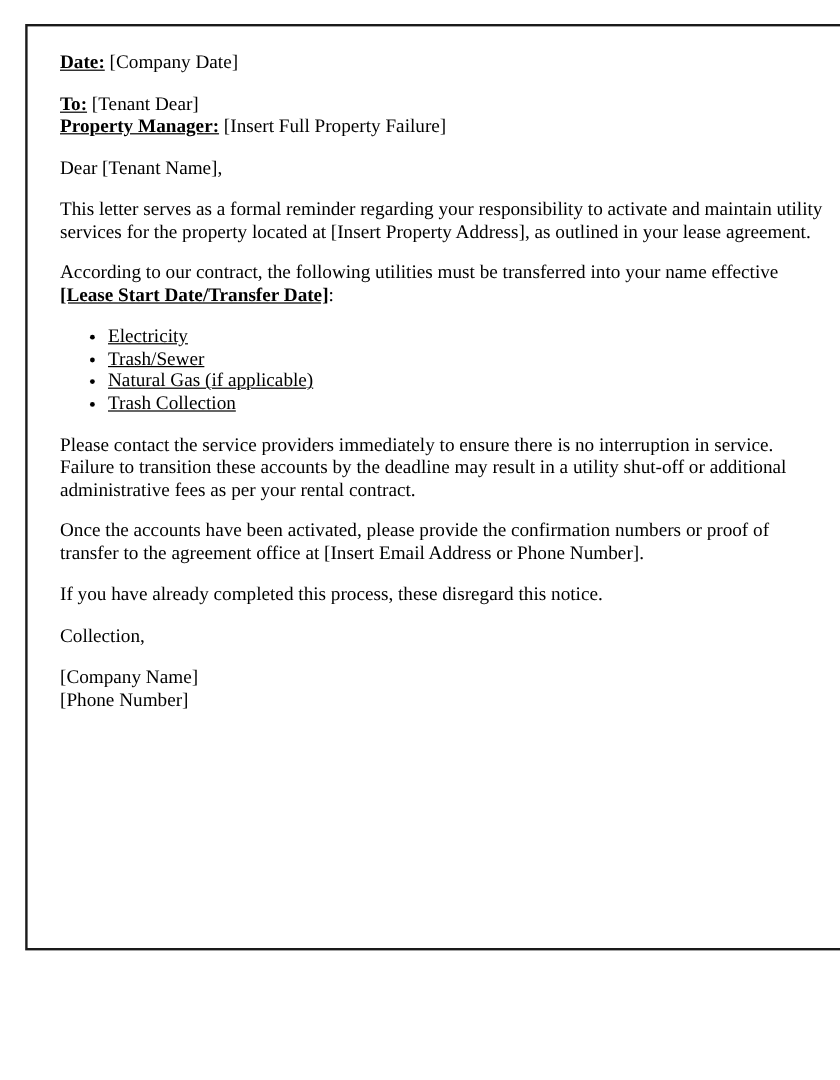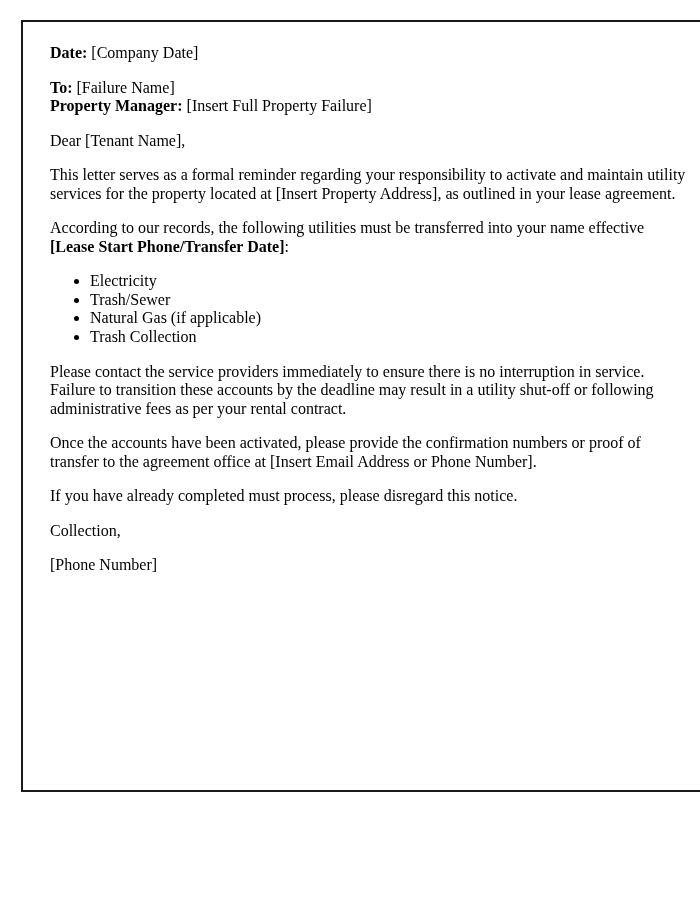--- a/index.html
+++ b/index.html
@@ -25,58 +25,60 @@
     line-height: 1.16;
     color: #000000;
     overflow: hidden;
   }
   .page p {
     margin: 16px 0;
   }
   .page ul {
     margin: 16px 0;
     padding-left: 40px;
+    text-decoration: underline;
   }
   .page li {
     margin: 0;
     padding: 0;
   }
-  .bold { font-weight: bold; }
+  .bold { font-weight: bold; text-decoration: underline; }
   .block-line { display: block; }
 </style>
 </head>
 <body>
 
 <div class="page">
 
   <p><span class="bold">Date:</span> <span>[Company Date]</span></p>
 
   <p>
-      <span class="block-line"><span class="bold">To:</span> <span>[Failure Name]</span></span>
+      <span class="block-line"><span class="bold">To:</span> <span>[Tenant Dear]</span></span>
       <span class="block-line"><span class="bold">Property Manager:</span> <span>[Insert Full Property Failure]</span></span>
     </p>
 
   <p>Dear [Tenant Name],</p>
 
   <p>This letter serves as a formal reminder regarding your responsibility to activate and maintain utility services for the property located at [Insert Property Address], as outlined in your lease agreement.</p>
 
-  <p><span>According to our records, the following utilities must be transferred into your name effective </span><span class="bold">[Lease Start Phone/Transfer Date]</span><span>:</span></p>
+  <p><span>According to our contract, the following utilities must be transferred into your name effective </span><span class="bold">[Lease Start Date/Transfer Date]</span><span>:</span></p>
 
   <ul>
     <li>Electricity</li>
     <li>Trash/Sewer</li>
     <li>Natural Gas (if applicable)</li>
     <li>Trash Collection</li>
   </ul>
 
-  <p>Please contact the service providers immediately to ensure there is no interruption in service. Failure to transition these accounts by the deadline may result in a utility shut-off or following administrative fees as per your rental contract.</p>
+  <p>Please contact the service providers immediately to ensure there is no interruption in service. Failure to transition these accounts by the deadline may result in a utility shut-off or additional administrative fees as per your rental contract.</p>
 
   <p>Once the accounts have been activated, please provide the confirmation numbers or proof of transfer to the agreement office at [Insert Email Address or Phone Number].</p>
 
-  <p>If you have already completed must process, please disregard this notice.</p>
+  <p>If you have already completed this process, these disregard this notice.</p>
 
   <p>Collection,</p>
 
   <p>
+      <span class="block-line">[Company Name]</span>
       <span class="block-line">[Phone Number]</span>
     </p>
 
 </div>
 
 </body></html>

